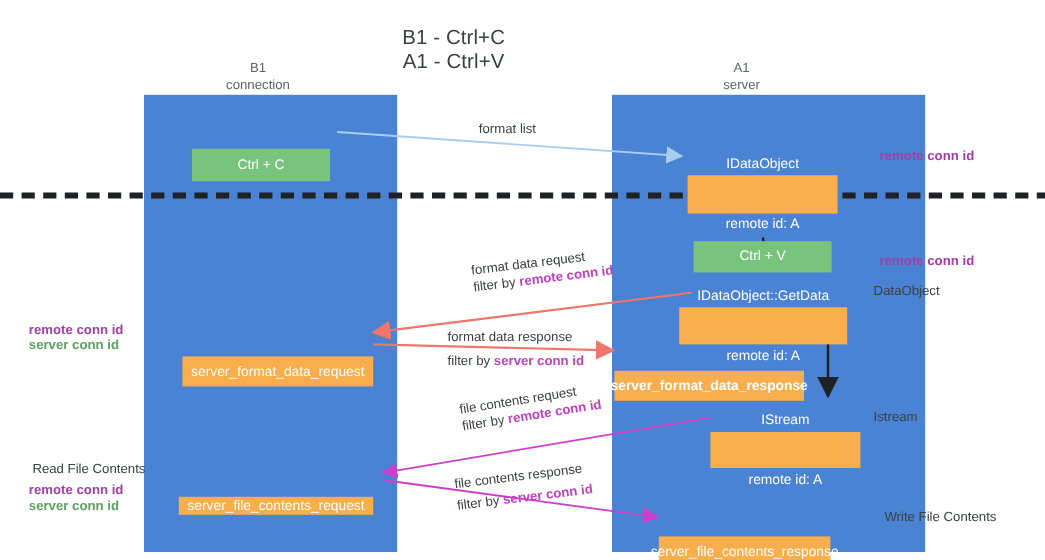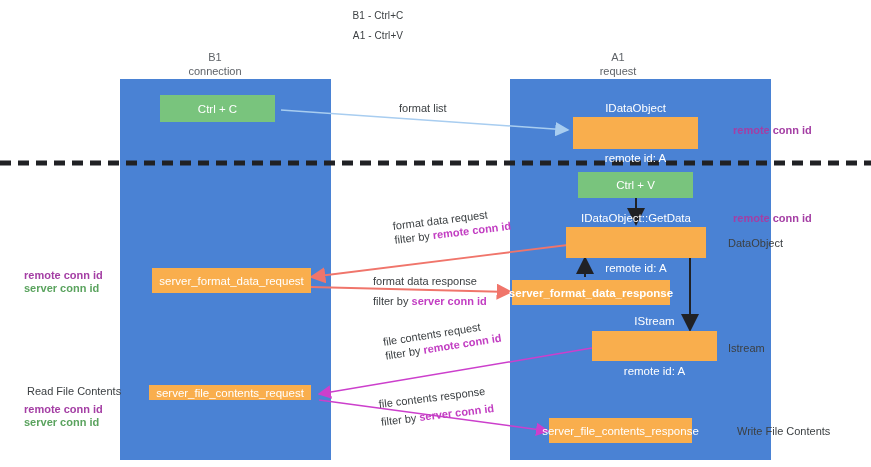--- a/index.html
+++ b/index.html
@@ -24,24 +24,24 @@
     top: 0;
     width: 871px;
     height: 467px;
     overflow: visible;
   }
 
   
   .title {
     position: absolute;
     left: 0;
-    top: 6px;
+    top: 22px;
     width: 756px;
     text-align: center;
-    font-size: 10px;
+    font-size: 17px;
     color: #3c4043;
     line-height: 20px;
     letter-spacing: 0.1px;
   }
 
   
   .col-head {
     position: absolute;
     text-align: center;
     font-size: 11px;
@@ -61,20 +61,21 @@
     box-sizing: border-box;
     display: flex;
     flex-direction: column;
     align-items: center;
     justify-content: center;
     color: #ffffff;
     font-size: 11.5px;
     line-height: 14px;
     text-align: center;
     white-space: nowrap;
+    margin-top: 29px;
   }
   .box.green { background: #79c47d; }
   .box.orange { background: #f9ae4d; gap: 36px; }
   .box .l2 { font-size: 11.5px; }
 
   
   .edge-label {
     position: absolute;
     font-size: 11px;
     line-height: 14px;
@@ -103,21 +104,21 @@
     <div>B1 - Ctrl+C</div>
     <div>A1 - Ctrl+V</div>
   </div>
 
   <div class="col-head" style="left:145px; top:50px; width:140px;">
     <div>B1</div>
     <div>connection</div>
   </div>
   <div class="col-head" style="left:548px; top:50px; width:140px;">
     <div>A1</div>
-    <div>request</div>
+    <div>server</div>
   </div>
 
   <div class="lane" style="left:120px; top:79px; width:211px; height:381px;"></div>
   <div class="lane" style="left:510px; top:79px; width:261px; height:381px;"></div>
 
   <svg class="layer">
     <defs>
       <marker id="ah-blue" markerWidth="9" markerHeight="9" refX="8" refY="4.5" orient="auto">
         <path d="M0,0 L9,4.5 L0,9 z" fill="#a8cdf0"></path>
       </marker>

